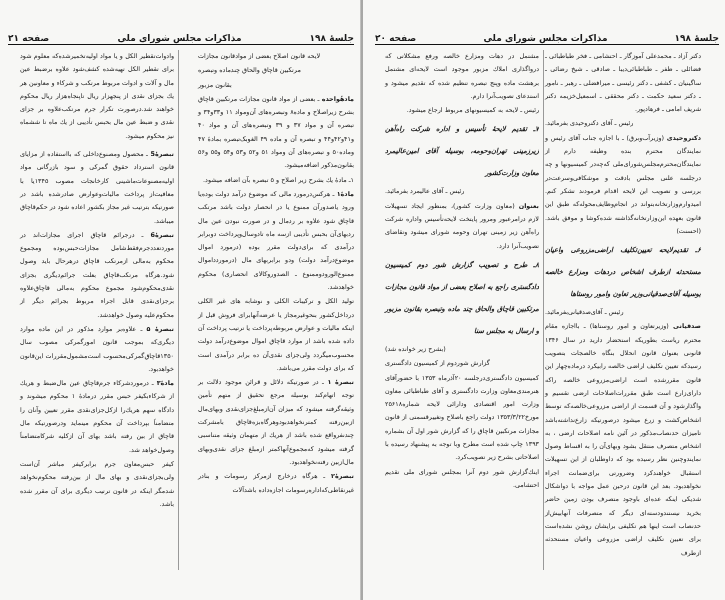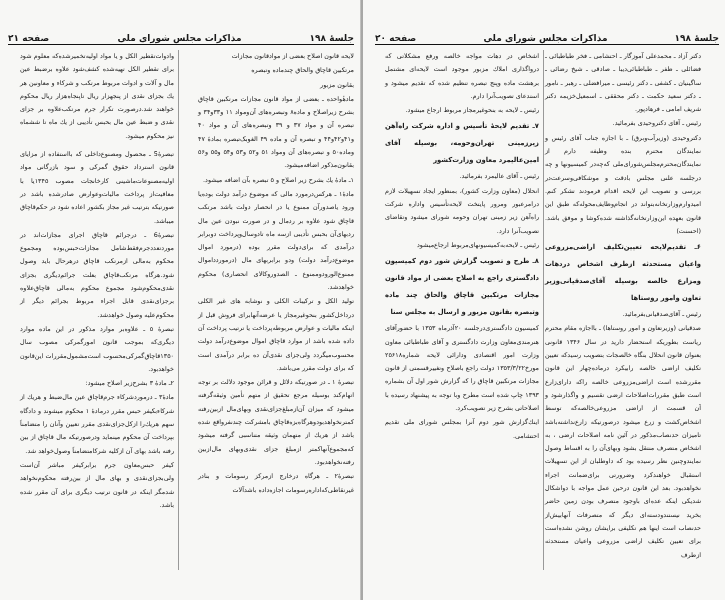--- a/index.html
+++ b/index.html
@@ -40,23 +40,23 @@
   .page.left .col.c1 { right:8px; width:168px; }
   .page.left .col.c2 { right:188px; width:166px; }
   .page.right .col.c1 { right:24px; width:168px; }
   .page.right .col.c2 { right:186px; width:166px; }
   .vrule {
     position:absolute; top:50px; bottom:30px; width:1px; background:#999;
   }
   .page.left .vrule { left:178px; }
   .page.right .vrule { left:180px; }
   .col p { margin:0 0 1px 12px; }
-  .col .center { text-align:right; }
-  .col .heading { font-weight:bold; font-size:6.8px; line-height:17px; }
-  .col .spk { font-weight:normal; }
+  .col .center { text-align:left; }
+  .col .heading { font-weight:bold; font-size:6.8px; line-height:22px;font-style:italic; }
+  .col .spk { font-weight:bold; }
   .col .gap { height:4px; }
 </style>
 </head>
 <body>
 
 <div class="spread">
 
   <div class="page left">
     <div class="header">
       <span>جلسهٔ ۱۹۸</span>
@@ -74,21 +74,20 @@
         <p><span class="spk">تبصرهٔ ۱</span><span> ـ در صورتیکه دلائل و قرائن موجود دلالت بر توجه اتهام‌کند بوسیله مرجع تحقیق از متهم تأمین وثیقه‌گرفته میشود که میزان آن‌ازمبلغ‌جزای‌نقدی وبهای‌مال ازبین‌رفته کمترنخواهدبود‌وهرگاه‌بزه‌قاچاق بامشرکت چندنفرواقع شده باشد از هریك از متهمان وثیقه متناسبی گرفته میشود کەمجموع‌آنهاکمتر ازمبلغ جزای نقدی‌وبهای مال‌ازبین رفته‌نخواهدبود.</span></p>
         <p><span class="spk">تبصرهٔ۲</span><span> ـ هرگاه درخارج ازمرکز رسومات و بنادر غیرنقاطی‌کەادارەرسومات اجازه‌داده باشدآلات</span></p>
       </div>
     <div class="vrule"></div>
     <div class="col c2">
         <p><span>وادوات‌تقطیر الکل و یا مواد اولیه‌تخمیرشده‌که معلوم شود برای تقطیر الکل تهیه‌شده کشف‌شود علاوه برضبط عین مال و آلات و ادوات مربوط مرتکب و شرکاء و معاونین هر یك بجزای نقدی از پنجهزار ریال تاپنجاەهزار ریال محکوم خواهند شد.درصورت تکرار جرم مرتکب‌علاوه بر جزای نقدی و ضبط عین مال بحبس تأدیبی از یك ماه تا ششماه نیز محکوم میشود.</span></p>
         <div class="gap"></div>
         <p><span class="spk">تبصرهٔ5</span><span> ـ محصول ومصنوع‌داخلی که بااستفاده از مزایای قانون استرداد حقوق گمرکی و سود بازرگانی مواد اولیه‌مصنوعات‌ماشینی کارخانجات مصوب ۱۳۴۵یا با معافیت‌از پرداخت مالیات‌وعوارض صادرشده باشد در صورتیکه بترتیب غیر مجاز بکشور اعاده شود در حکم‌قاچاق میباشد.</span></p>
         <p><span class="spk">تبصرهٔ6</span><span> ـ درجرائم قاچاق اجرای مجازات‌اند در موردتعددجرم‌فقط‌شامل مجازات‌حبس‌بوده ومجموع محکوم بەمالی ازمرتکب قاچاق درهرحال باید وصول شود.هرگاه مرتکب‌قاچاق بعلت جرائم‌دیگری بجزای نقدی‌محکوم‌شود مجموع محکوم بەمالی قاچاق‌علاوه برجزای‌نقدی قابل اجراء مربوط بجرائم دیگر از محکوم‌علیه وصول خواهدشد.</span></p>
         <p><span class="spk">تبصرهٔ ۵</span><span> ـ علاوه‌بر موارد مذکور در این ماده موارد دیگری‌که بموجب قانون امورگمرکی مصوب سال ۱۳۵۰قاچاق‌گمرکی‌محسوب است‌مشمول‌مقررات این‌قانون خواهدبود.</span></p>
-        <p class="center"><span>۲ـ مادهٔ ۳ بشرح‌زیر اصلاح میشود:</span></p>
         <p><span class="spk">مادهٔ۳</span><span> ـ درموردشرکاء جرم‌قاچاق عین مال‌ضبط و هریك از شرکاءبکیفر حبس مقرر درمادهٔ ۱ محکوم میشوند و دادگاه سهم هریك‌را ازکل‌جزای‌نقدی مقرر تعیین وآنان را متضامناً بپرداخت آن محکوم مینماید ودرصورتیکه مال قاچاق از بین رفته باشد بهای آن ازکلیه شرکامتضامناً وصول‌خواهد شد.</span></p>
         <p><span>کیفر حبس‌معاون جرم برابرکیفر مباشر آن‌است ولی‌بجزای‌نقدی و بهای مال از بین‌رفته محکوم‌نخواهد شدمگر اینکه در قانون ترتیب دیگری برای آن مقرر شده باشد.</span></p>
       </div>
   </div>
 
   <div class="gutter"></div>
 
   <div class="page right">
     <div class="header">
       <span>جلسهٔ ۱۹۸</span>
@@ -98,25 +97,26 @@
     <div class="col c1">
         <p><span>دکتر آزاد ـ محمدعلی آموزگار ـ احتشامی ـ فخر طباطبائی ـ فضائلی ـ ظفر ـ طباطبائی‌دیبا ـ صادقی ـ شیخ رضائی ـ ساگینیان ـ کشفی ـ دکتر رئیسی ـ میرافضلی ـ رهبر ـ نامور ـ دکتر سعید حکمت ـ دکتر محققی ـ اسمعیل‌خزیمه دکتر شریف امامی ـ فرهادپور.</span></p>
         <p class="center"><span>رئیس ـ آقای دکتروحیدی بفرمائید.</span></p>
         <p><span class="spk">دکتروحیدی</span><span> (وزیرآب‌وبرق) ـ با اجازه جناب آقای رئیس و نمایندگان محترم بنده وظیفه دارم از نمایندگان‌محترم‌مجلس‌شورای‌ملی که‌چه‌در کمیسیونها و چه درجلسه علنی مجلس بادقت و موشکافی‌وسرعت‌در بررسی و تصویب این لایحه اقدام فرمودند تشکر کنم. امیدوارم‌وزارتخانه‌بتواند در انجام‌وظایف‌محوله‌که طبق این قانون بعهده این‌وزارتخانه‌گذاشته شده‌کوشا و موفق باشد.(احسنت)</span></p>
         <p class="heading"><span>۶ـ تقدیم‌لایحه تعیین‌تکلیف اراضی‌مزروعی واعیان مستحدثه ازطرف اشخاص دردهات ومزارع خالصه بوسیله آقای‌صدقیانی‌وزیر تعاون وامور روستاها</span></p>
         <p class="center"><span>رئیس ـ آقای‌صدقیانی‌بفرمائید.</span></p>
         <p><span class="spk">صدقیانی</span><span> (وزیرتعاون و امور روستاها) ـ بااجازه مقام محترم ریاست بطوریکه استحضار دارید در سال ۱۳۴۶ قانونی بعنوان قانون انحلال بنگاه خالصجات بتصویب رسید‌که تعیین تکلیف اراضی خالصه رابیکرد درماده‌چهار این قانون مقررشده است اراضی‌مزروعی خالصه راکه دارای‌زارع است طبق مقررات‌اصلاحات ارضی تقسیم و واگذارشود و آن قسمت از اراضی مزروعی‌خالصه‌که توسط اشخاص‌کشت و زرع میشود درصورتیکه زارع‌نداشته‌باشد تامیزان حدنصاب‌مذکور در آئین نامه اصلاحات ارضی ، به اشخاص متصرف منتقل بشود وبهای‌آن را به اقساط وصول نمایندوچنین نظر رسیده بود که داوطلبان از این تسهیلات استقبال خواهندکرد وضرورتی برای‌ضمانت اجراء نخواهدبود. بعد این قانون درحین عمل مواجه با دواشکال شدیکی اینکه عده‌ای باوجود متصرف بودن زمین حاضر بخرید نیستندودسته‌ای دیگر که متصرفات آنهابیش‌از حدنصاب است اینها هم تکلیفی برایشان روشن نشده‌است برای تعیین تکلیف اراضی مزروعی واعیان مستحدثه ازطرف</span></p>
       </div>
     <div class="vrule"></div>
     <div class="col c2">
-        <p><span>اشخاص در دهات مواجه خالصه ورفع مشکلاتی که درواگذاری املاك مزبور موجود است لایحه‌ای مشتمل برهشت ماده وپنج تبصره تنظیم شده که تقدیم میشود و استدعای تصویب‌آنرا دارم.</span></p>
-        <p><span>رئیس ـ لایحه به بنحوغیرمجاز مربوط ارجاع میشود.</span></p>
+        <p><span>مشتمل در دهات ومزارع خالصه ورفع مشکلاتی که درواگذاری املاك مزبور موجود است لایحه‌ای مشتمل برهشت ماده وپنج تبصره تنظیم شده که تقدیم میشود و استدعای تصویب‌آنرا دارم.</span></p>
+        <p><span>رئیس ـ لایحه به کمیسیونهای مربوط ارجاع میشود.</span></p>
         <p class="heading"><span>۷ـ تقدیم لایحهٔ تأسیس و اداره شرکت راه‌آهن زیرزمینی تهران‌وحومه، بوسیله آقای امین‌عالیمرد معاون وزارت‌کشور</span></p>
         <p class="center"><span>رئیس ـ آقای عالیمرد بفرمائید.</span></p>
-        <p><span class="spk">انحلال</span><span> (معاون وزارت کشور)، بمنظور ایجاد تسهیلات لازم درامرعبور ومرور پایتخت لایحه‌تأسیس واداره شرکت راه‌آهن زیر زمینی تهران وحومه شورای میشود وتقاضای تصویب‌آنرا دارد.</span></p>
-        <p><span>رئیس ـ لایحه‌بەکمیسیونهای‌مربوط ارجاع‌میشود</span></p>
+        <p><span class="spk">بعنوان</span><span> (معاون وزارت کشور)، بمنظور ایجاد تسهیلات لازم درامرعبور ومرور پایتخت لایحه‌تأسیس واداره شرکت راه‌آهن زیر زمینی تهران وحومه شورای میشود وتقاضای تصویب‌آنرا دارد.</span></p>
         <p class="heading"><span>۸ـ طرح و تصویب گزارش شور دوم کمیسیون دادگستری راجع به اصلاح بعضی از مواد قانون مجازات مرتکبین قاچاق والحاق چند ماده وتبصره بقانون مزبور و ارسال به مجلس سنا</span></p>
+        <p class="center"><span>(بشرح زیر خوانده شد)</span></p>
+        <p class="center"><span>گزارش شوردوم از کمیسیون دادگستری</span></p>
         <p><span>کمیسیون دادگستری‌درجلسه ۲۰آذرماه ۱۳۵۳ با حضورآقای هنرمندی‌معاون وزارت دادگستری و آقای طباطبائی معاون وزارت امور اقتصادی ودارائی لایحه شماره۲۵۶۱۸ مورخ۱۳۵۳/۳/۲۲ دولت راجع باصلاح وتغییرقسمتی از قانون مجازات مرتکبین قاچاق را که گزارش شور اول آن بشماره ۱۳۹۳ چاپ شده است مطرح وبا توجه به پیشنهاد رسیده با اصلاحاتی بشرح زیر تصویب‌کرد.</span></p>
         <p><span>اینك‌گزارش شور دوم آنرا بمجلس شورای ملی تقدیم احتشامی.</span></p>
       </div>
   </div>
 
 </div>
 
 </body></html>

